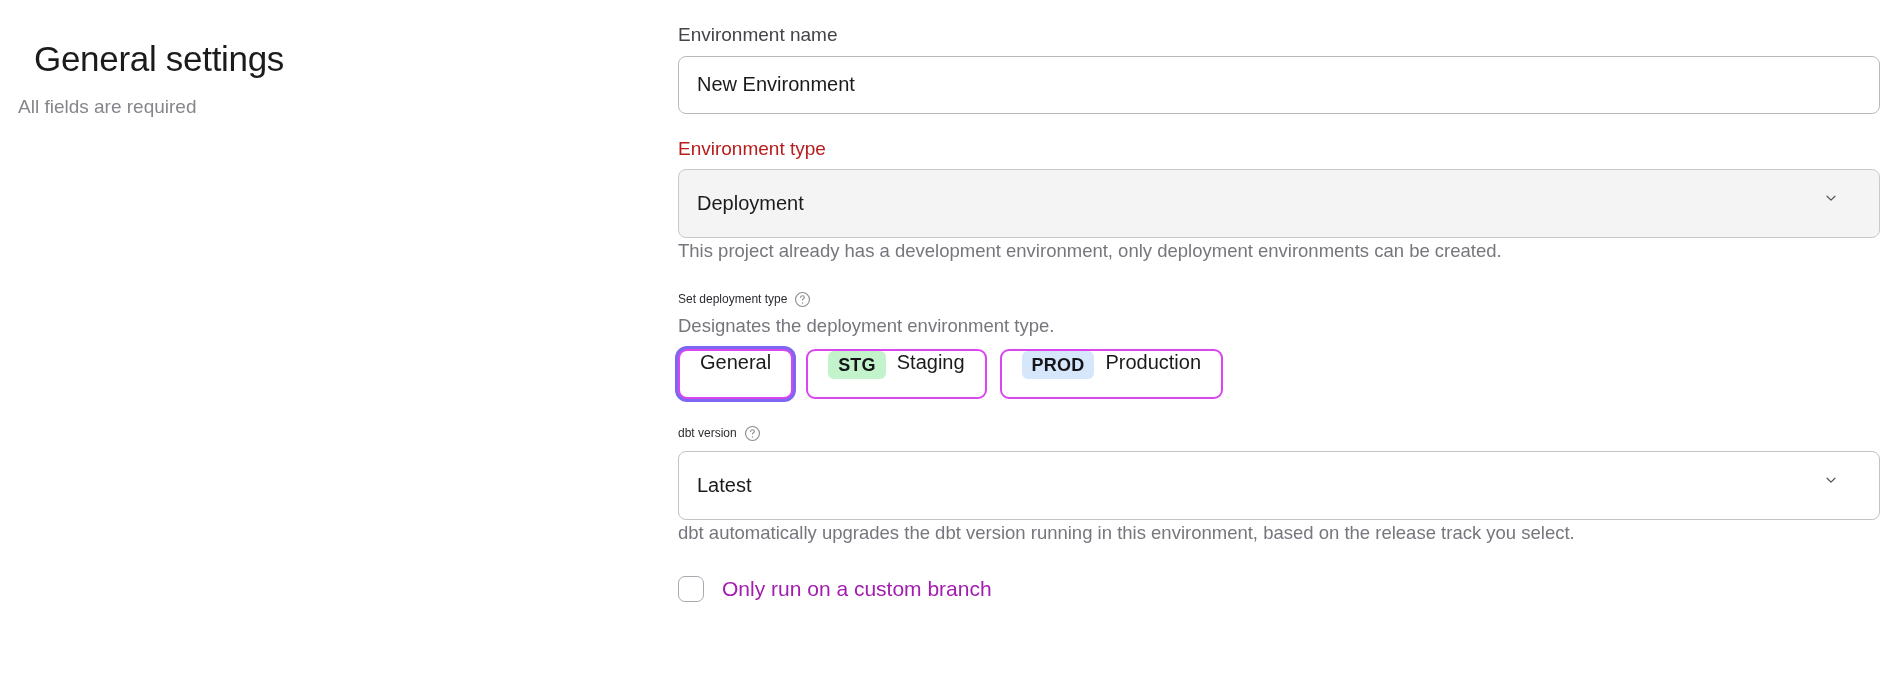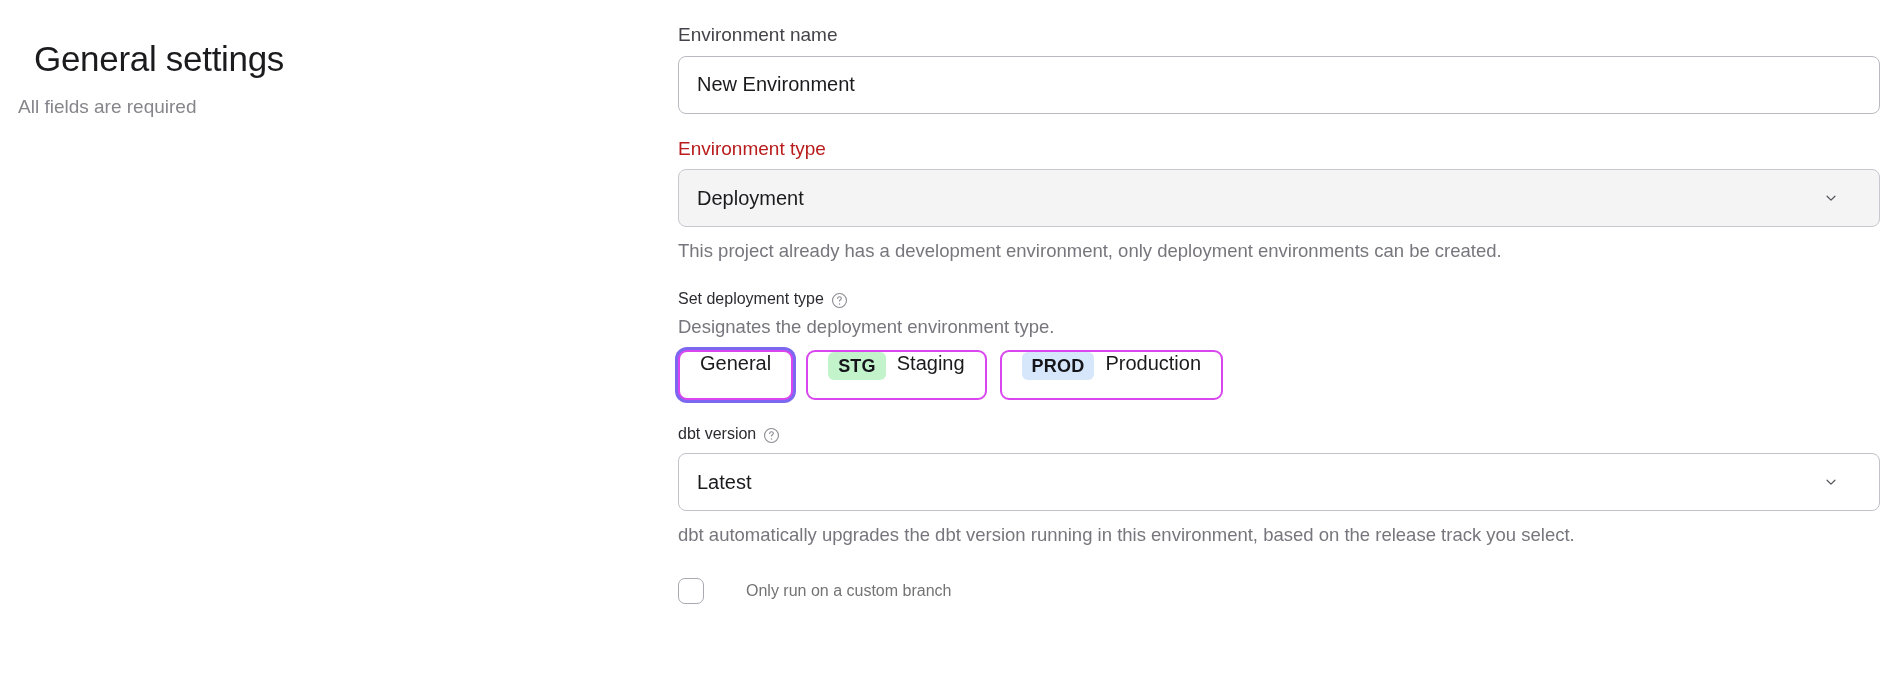--- a/index.html
+++ b/index.html
@@ -73,21 +73,21 @@
     outline: none;
   }
 
   .select-wrap {
     position: relative;
     width: 1202px;
     height: 58px;
   }
   .select-box {
     width: 100%;
-    height: 58px;
+    height: 69px;
     border: 1px solid #c2c2c8;
     border-radius: 8px;
     background: #ffffff;
     display: flex;
     align-items: center;
     padding: 0 18px;
     font-size: 20px;
     color: #1b1b1e;
     cursor: pointer;
   }
@@ -115,21 +115,21 @@
     margin-top: 11px;
   }
 
   .section-head {
     display: flex;
     align-items: center;
     gap: 7px;
     margin-top: 26px;
   }
   .section-head .title {
-    font-size: 16px;
+    font-size: 12px;
     color: #2b2b31;
     font-weight: 400;
   }
   .qmark {
     width: 17px;
     height: 17px;
     display: inline-block;
     color: #8b8b92;
     position: relative;
     top: 1px;
@@ -192,24 +192,23 @@
   .checkbox {
     width: 26px;
     height: 26px;
     border: 1.5px solid #a9a9b1;
     border-radius: 7px;
     background: #ffffff;
     flex: 0 0 auto;
     cursor: pointer;
   }
   .check-label {
-    font-size: 16px;
-    color: #737373;
-    cursor: pointer;
-    margin-left: 24px;
+    font-size: 21px;
+    color: #a21caf;
+    cursor: pointer;
   }
 </style>
 </head>
 <body>
 
 <div class="page">
 
   <div class="left-col">
     <h1 class="page-title">General settings</h1>
     <div class="page-subtitle">All fields are required</div>

